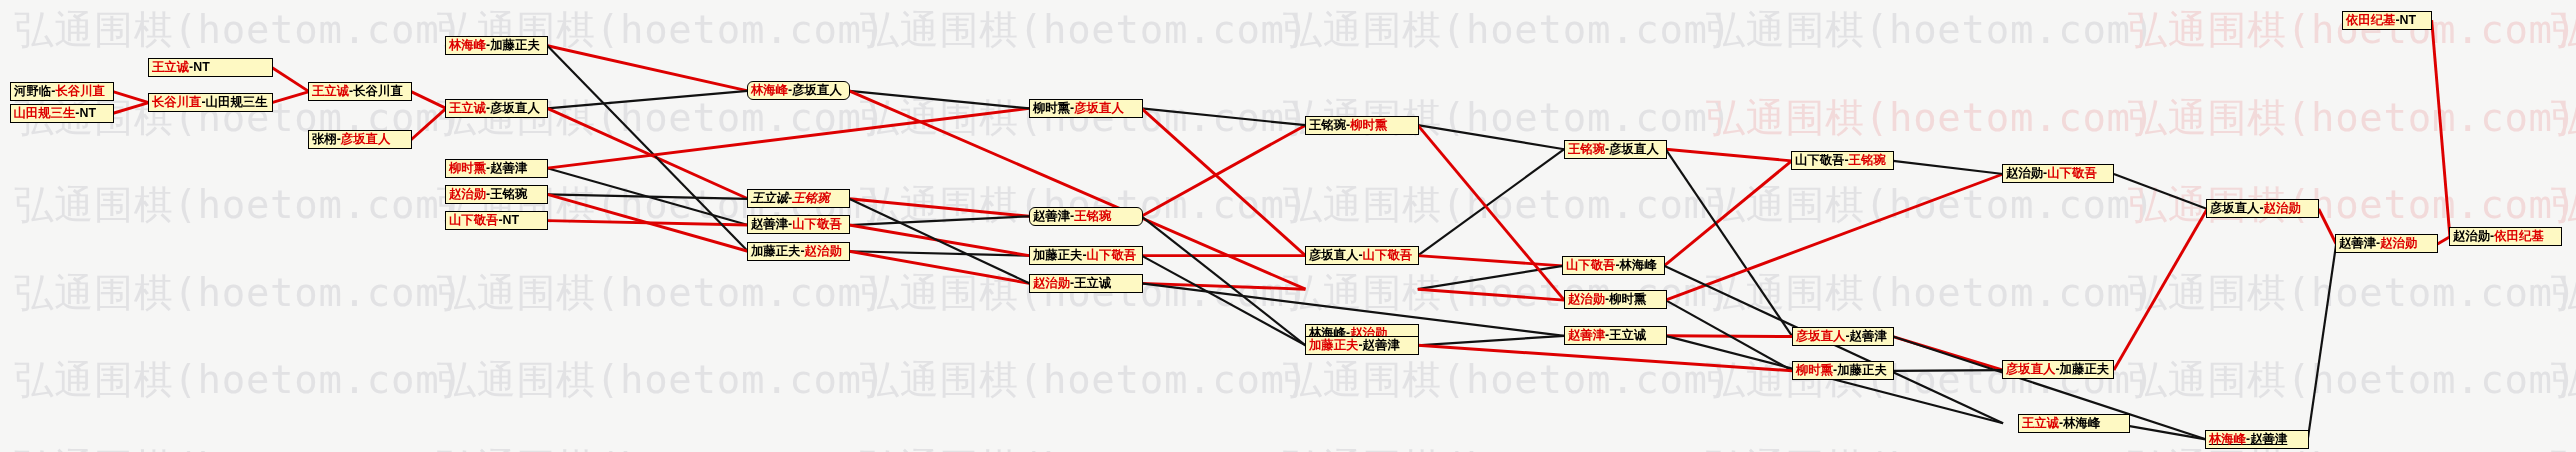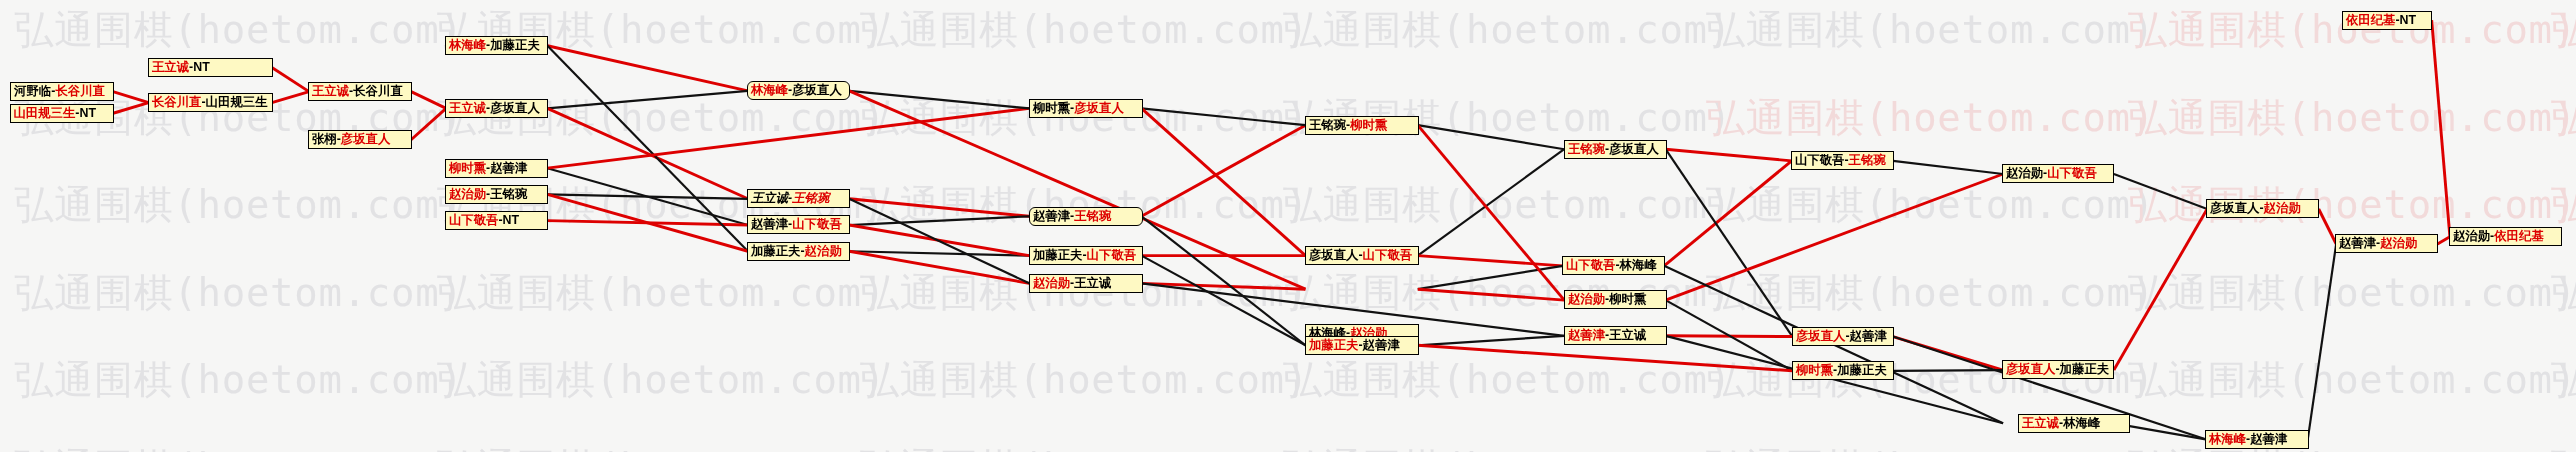--- a/index.html
+++ b/index.html
@@ -164,20 +164,20 @@
       <div class="node" style="left: 1564px; top: 136px; min-width: 103px;"><span class="win">王铭琬</span><span class="dash">-</span><span class="lose">彦坂直人</span></div>
       <div class="node" style="left: 1562px; top: 252px; min-width: 103px;"><span class="win">山下敬吾</span><span class="dash">-</span><span class="lose">林海峰</span></div>
       <div class="node" style="left: 1564px; top: 286px; min-width: 103px;"><span class="win">赵治勋</span><span class="dash">-</span><span class="lose">柳时熏</span></div>
       <div class="node" style="left: 1564px; top: 322px; min-width: 103px;"><span class="win">赵善津</span><span class="dash">-</span><span class="lose">王立诚</span></div>
       <div class="node" style="left: 1791px; top: 147px; min-width: 103px;"><span class="lose">山下敬吾</span><span class="dash">-</span><span class="win">王铭琬</span></div>
       <div class="node" style="left: 1792px; top: 323px; min-width: 102px;"><span class="win">彦坂直人</span><span class="dash">-</span><span class="lose">赵善津</span></div>
       <div class="node" style="left: 1792px; top: 357px; min-width: 102px;"><span class="win">柳时熏</span><span class="dash">-</span><span class="lose">加藤正夫</span></div>
       <div class="node" style="left: 2002px; top: 160px; min-width: 112px;"><span class="lose">赵治勋</span><span class="dash">-</span><span class="win">山下敬吾</span></div>
       <div class="node" style="left: 2002px; top: 356px; min-width: 112px;"><span class="win">彦坂直人</span><span class="dash">-</span><span class="lose">加藤正夫</span></div>
       <div class="node" style="left: 2002px; top: 410px; min-width: 112px; margin-left: 16px;"><span class="win">王立诚</span><span class="dash">-</span><span class="lose">林海峰</span></div>
-      <div class="node" style="left: 2205px; top: 426px; min-width: 104px;"><span class="win">林海峰</span><span class="dash">-</span><span class="lose">赵善津</span></div>
+      <div class="node" style="left: 2205px; top: 426px; min-width: 104px; text-decoration: underline;"><span class="win">林海峰</span><span class="dash">-</span><span class="lose">赵善津</span></div>
       <div class="node" style="left: 2206px; top: 195px; min-width: 113px;"><span class="lose">彦坂直人</span><span class="dash">-</span><span class="win">赵治勋</span></div>
       <div class="node" style="left: 2335px; top: 230px; min-width: 103px;"><span class="lose">赵善津</span><span class="dash">-</span><span class="win">赵治勋</span></div>
       <div class="node" style="left: 2342px; top: 6.6px; min-width: 90px;"><span class="win">依田纪基</span><span class="dash">-</span><span class="lose">NT</span></div>
       <div class="node" style="left: 2449px; top: 223px; min-width: 113px;"><span class="lose">赵治勋</span><span class="dash">-</span><span class="win">依田纪基</span></div>
     </div>
 </div>
 
 
 </body></html>

